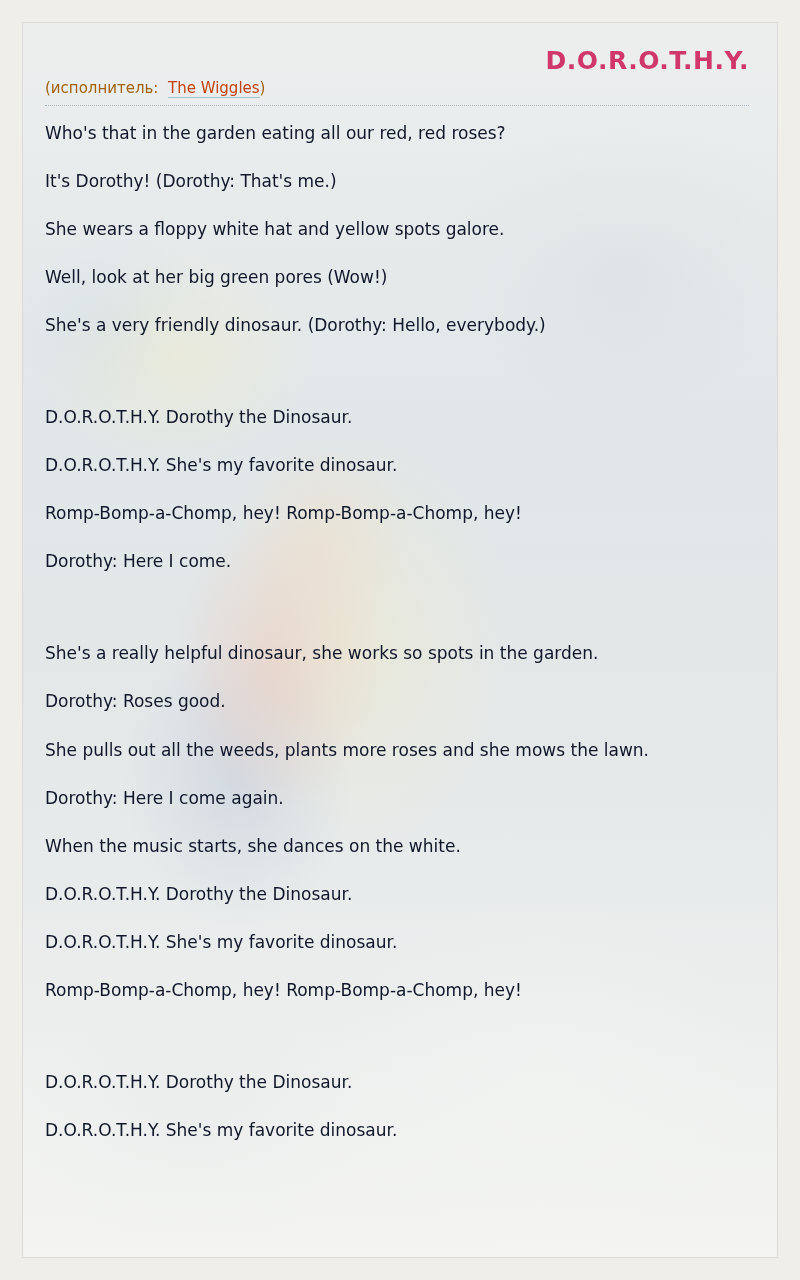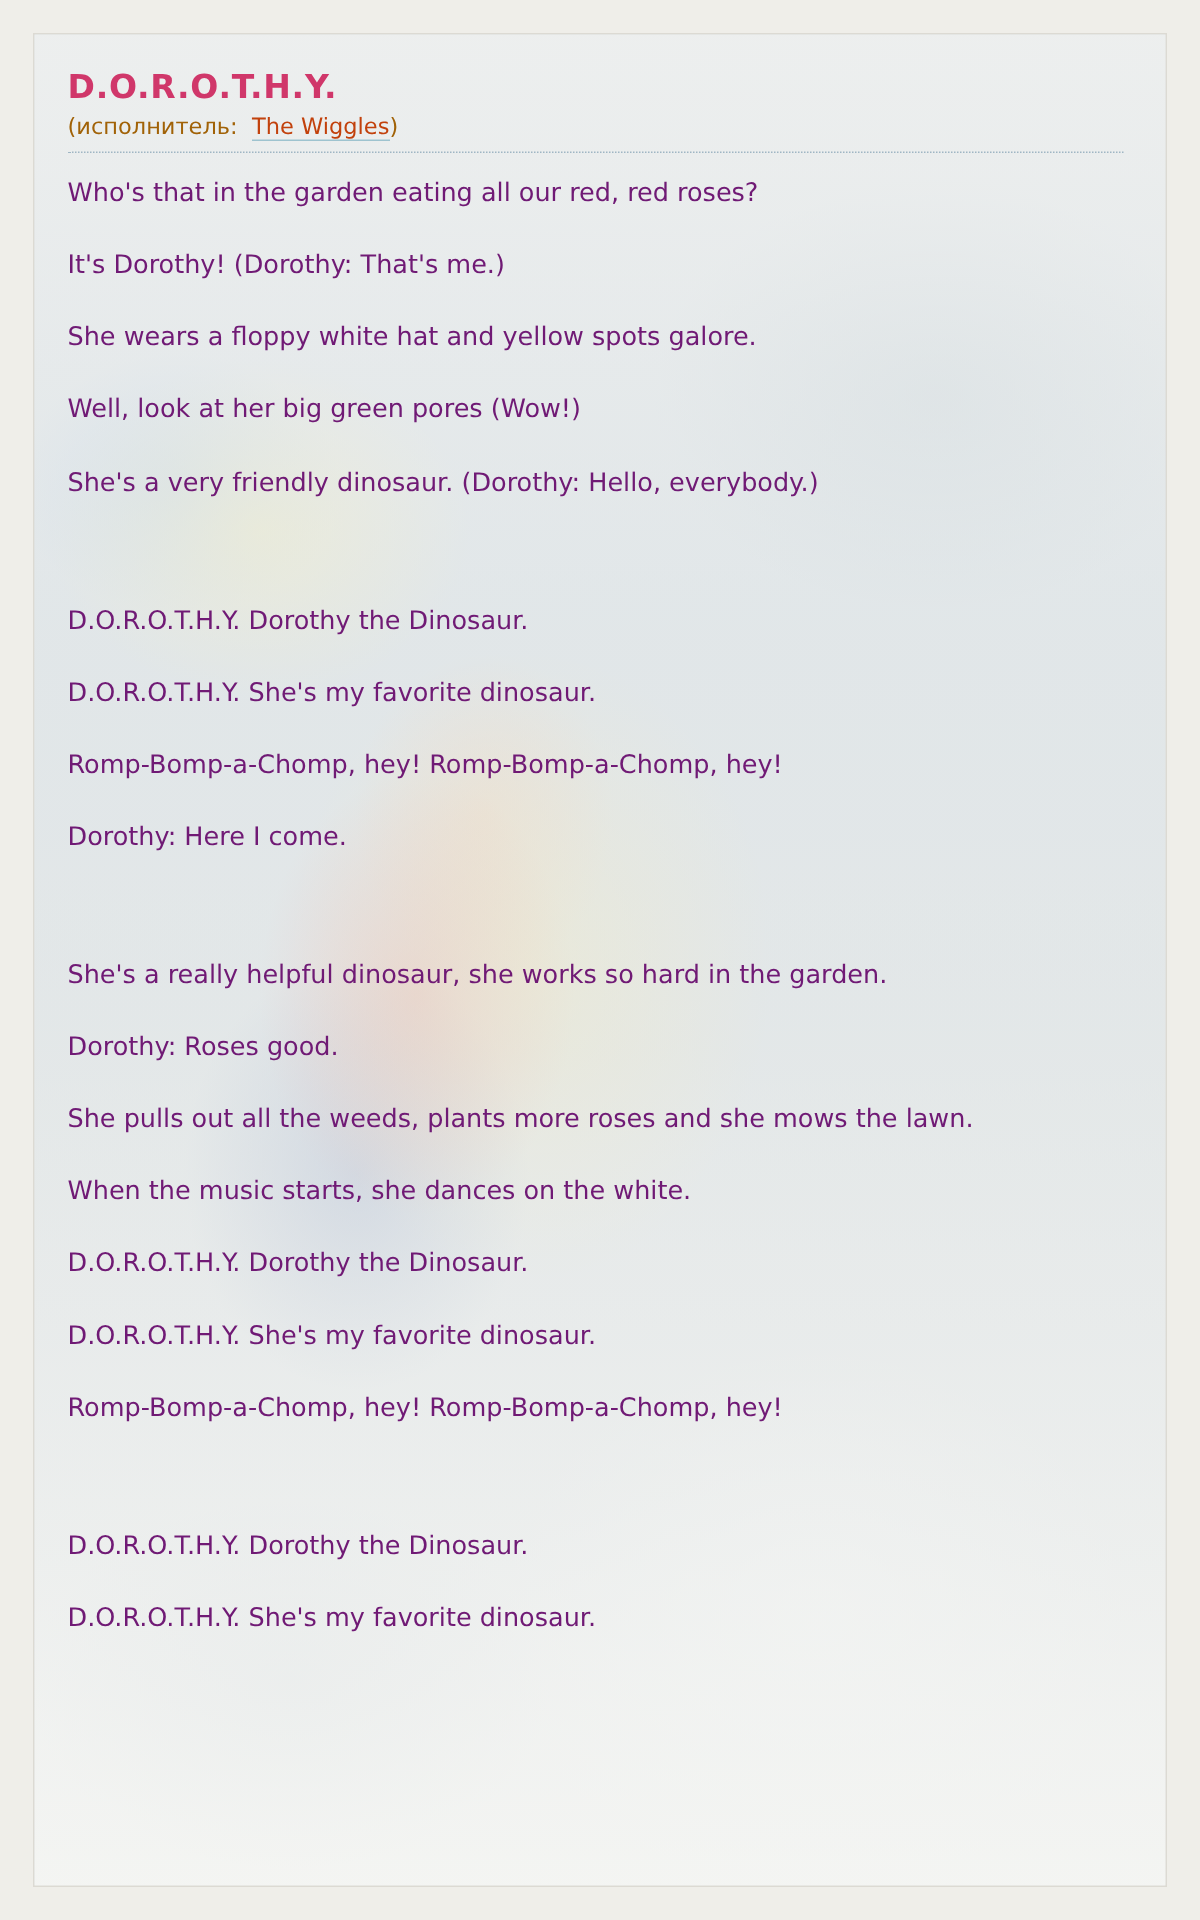--- a/index.html
+++ b/index.html
@@ -68,44 +68,45 @@
     background: linear-gradient(180deg, rgba(240,241,240,0.80) 0%, rgba(238,240,240,0.66) 30%, rgba(240,241,240,0.62) 55%, rgba(243,244,243,0.70) 80%, rgba(246,247,245,0.82) 100%);
   }
 
   .content {
     position: relative;
     padding: 24px 28px 0 22px;
   }
 
   .song-title {
     color: #d0376a;
-    font-size: 22px;
+    font-size: 25px;
     font-weight: bold;
     letter-spacing: 0.5px;
-    margin: 0 0 4px 0;
+    margin: 0 0 4px 10px;
     line-height: 1.1;
+    text-align: right;
   }
 
   .performer-line {
     font-size: 15px;
     color: #2d2d2d;
     padding-bottom: 8px;
     border-bottom: 1px dotted #9fb6c4;
     margin-bottom: 16px;
   }
   .performer-label { color: #a16207; }
   .performer-link {
     color: #c2410c;
     text-decoration: none;
     border-bottom: 1px solid #9ec3cf;
   }
 
   .lyrics {
     font-size: 17px;
-    color: #701a75;
+    color: #0f172a;
     line-height: 1.3;
   }
   .lyric-line {
     margin: 0 0 26px 0;
     white-space: pre-wrap;
   }
   .lyric-line.gap {
     margin-bottom: 70px;
   }
 </style>
@@ -133,23 +134,24 @@
       <div class="lyrics">
         <p class="lyric-line">Who's that in the garden eating all our red, red roses?</p>
         <p class="lyric-line">It's Dorothy! (Dorothy: That's me.)</p>
         <p class="lyric-line">She wears a floppy white hat and yellow spots galore.</p>
         <p class="lyric-line">Well, look at her big green pores (Wow!)</p>
         <p class="lyric-line gap">She's a very friendly dinosaur. (Dorothy: Hello, everybody.)</p>
         <p class="lyric-line">D.O.R.O.T.H.Y. Dorothy the Dinosaur.</p>
         <p class="lyric-line">D.O.R.O.T.H.Y. She's my favorite dinosaur.</p>
         <p class="lyric-line">Romp-Bomp-a-Chomp, hey! Romp-Bomp-a-Chomp, hey!</p>
         <p class="lyric-line gap">Dorothy: Here I come.</p>
-        <p class="lyric-line">She's a really helpful dinosaur, she works so hard in the garden.</p>
+        <p class="lyric-line">She's a really helpful dinosaur, she works so spots in the garden.</p>
         <p class="lyric-line">Dorothy: Roses good.</p>
         <p class="lyric-line">She pulls out all the weeds, plants more roses and she mows the lawn.</p>
+        <p class="lyric-line">Dorothy: Here I come again.</p>
         <p class="lyric-line">When the music starts, she dances on the white.</p>
         <p class="lyric-line">D.O.R.O.T.H.Y. Dorothy the Dinosaur.</p>
         <p class="lyric-line">D.O.R.O.T.H.Y. She's my favorite dinosaur.</p>
         <p class="lyric-line gap">Romp-Bomp-a-Chomp, hey! Romp-Bomp-a-Chomp, hey!</p>
         <p class="lyric-line">D.O.R.O.T.H.Y. Dorothy the Dinosaur.</p>
         <p class="lyric-line">D.O.R.O.T.H.Y. She's my favorite dinosaur.</p>
       </div>
 
     </div>
   </div>

